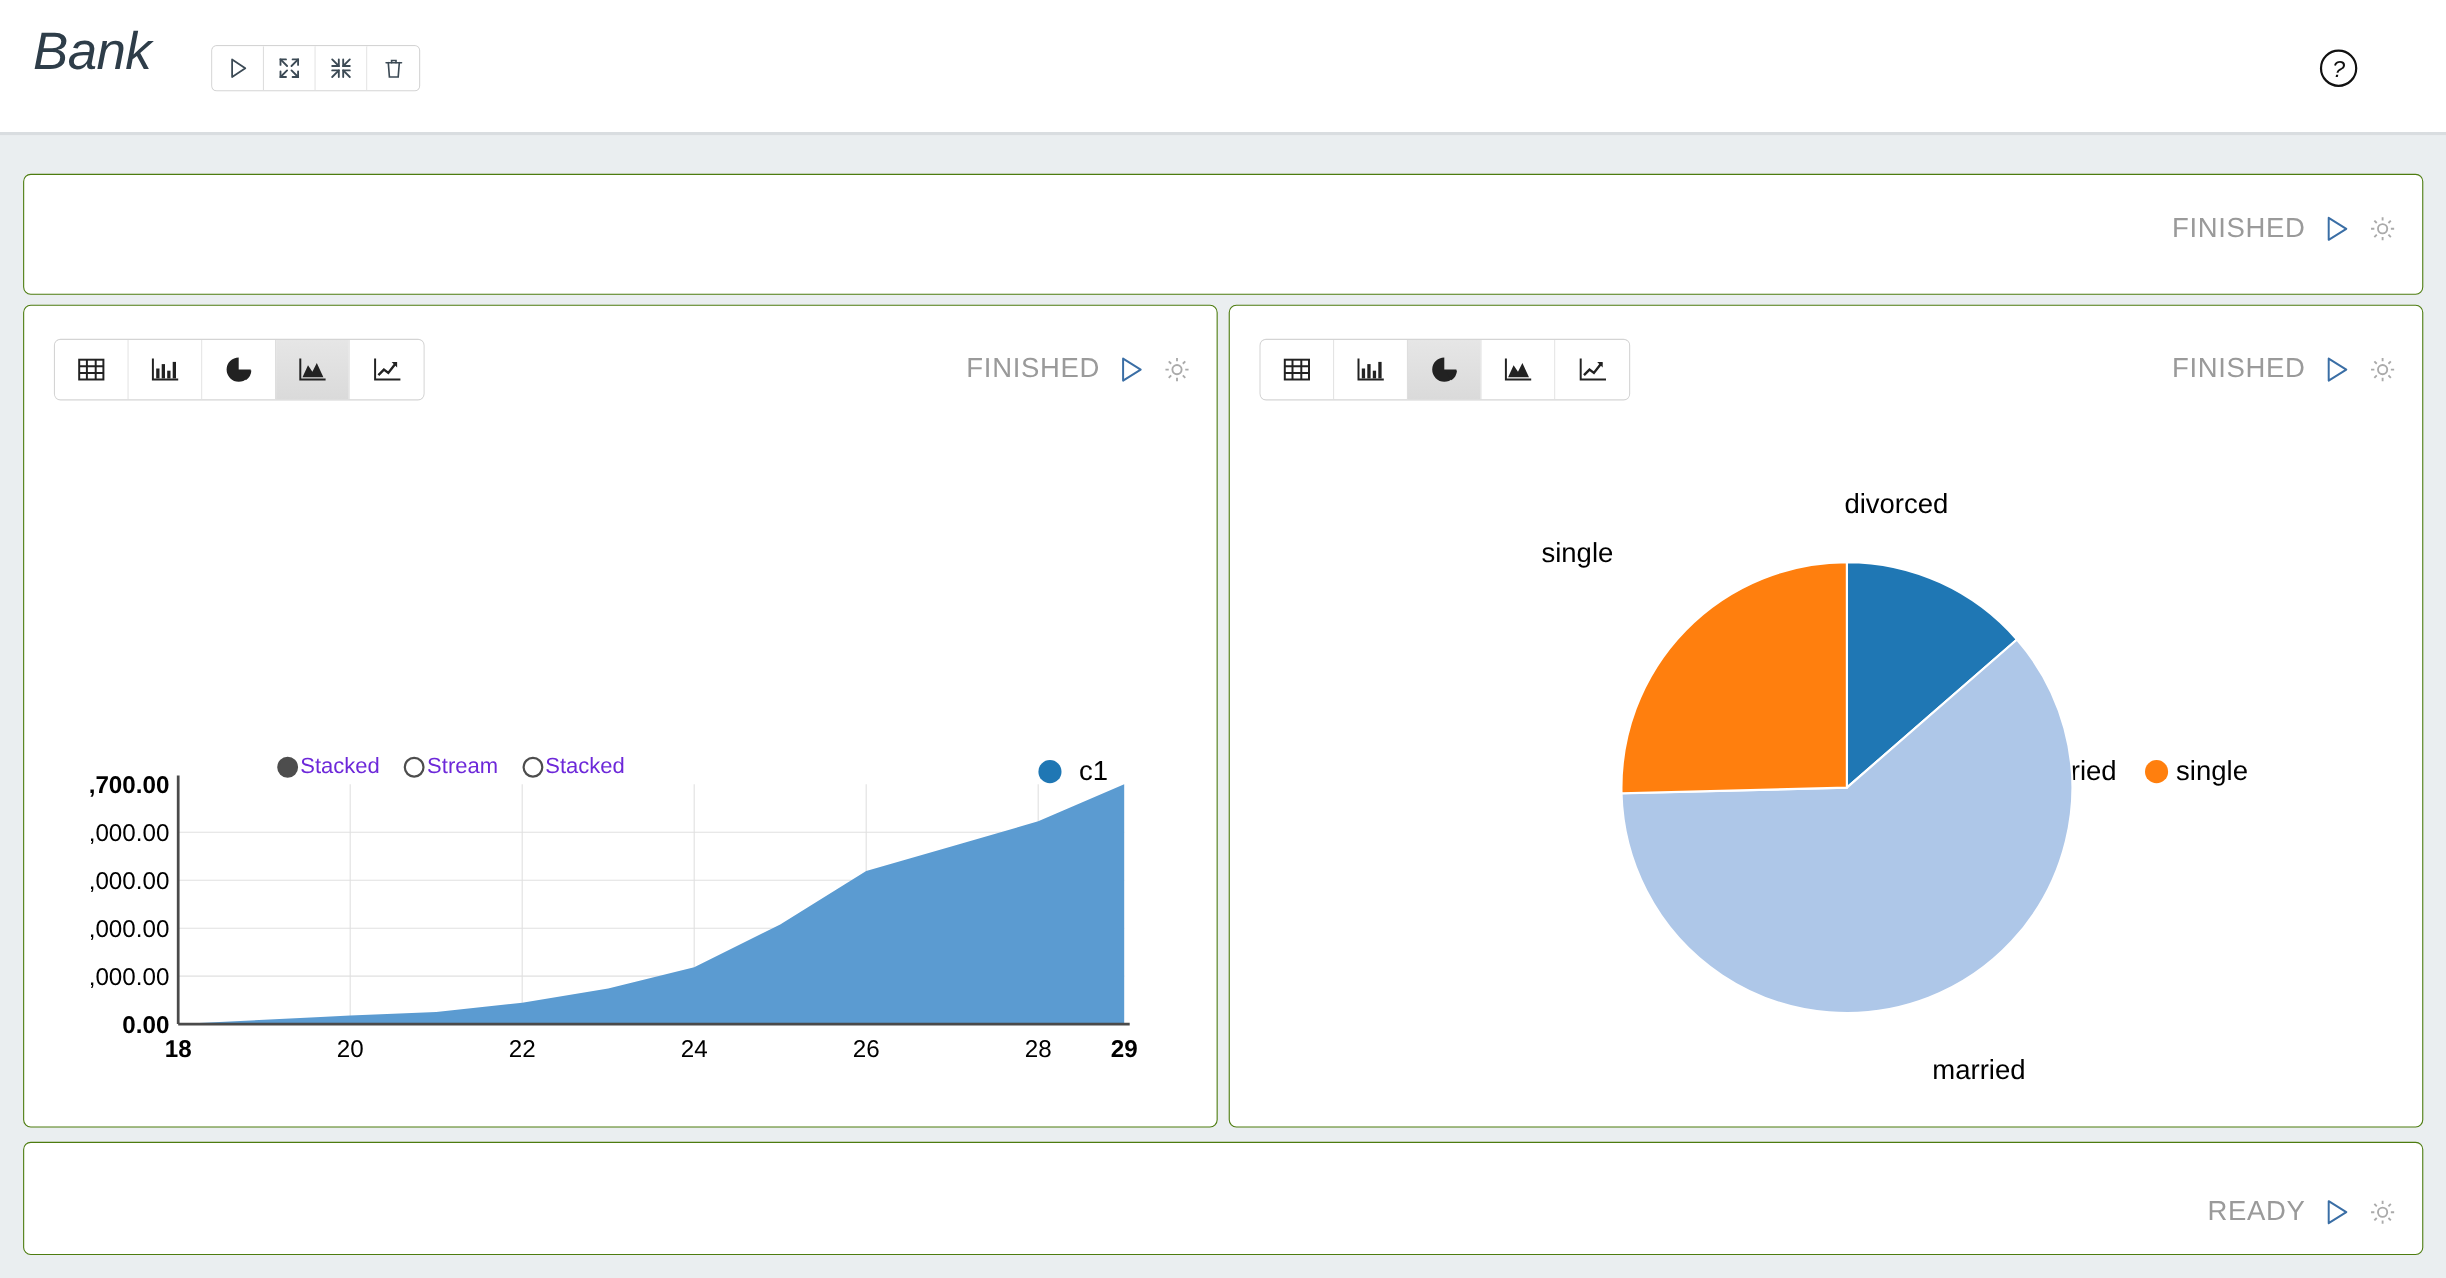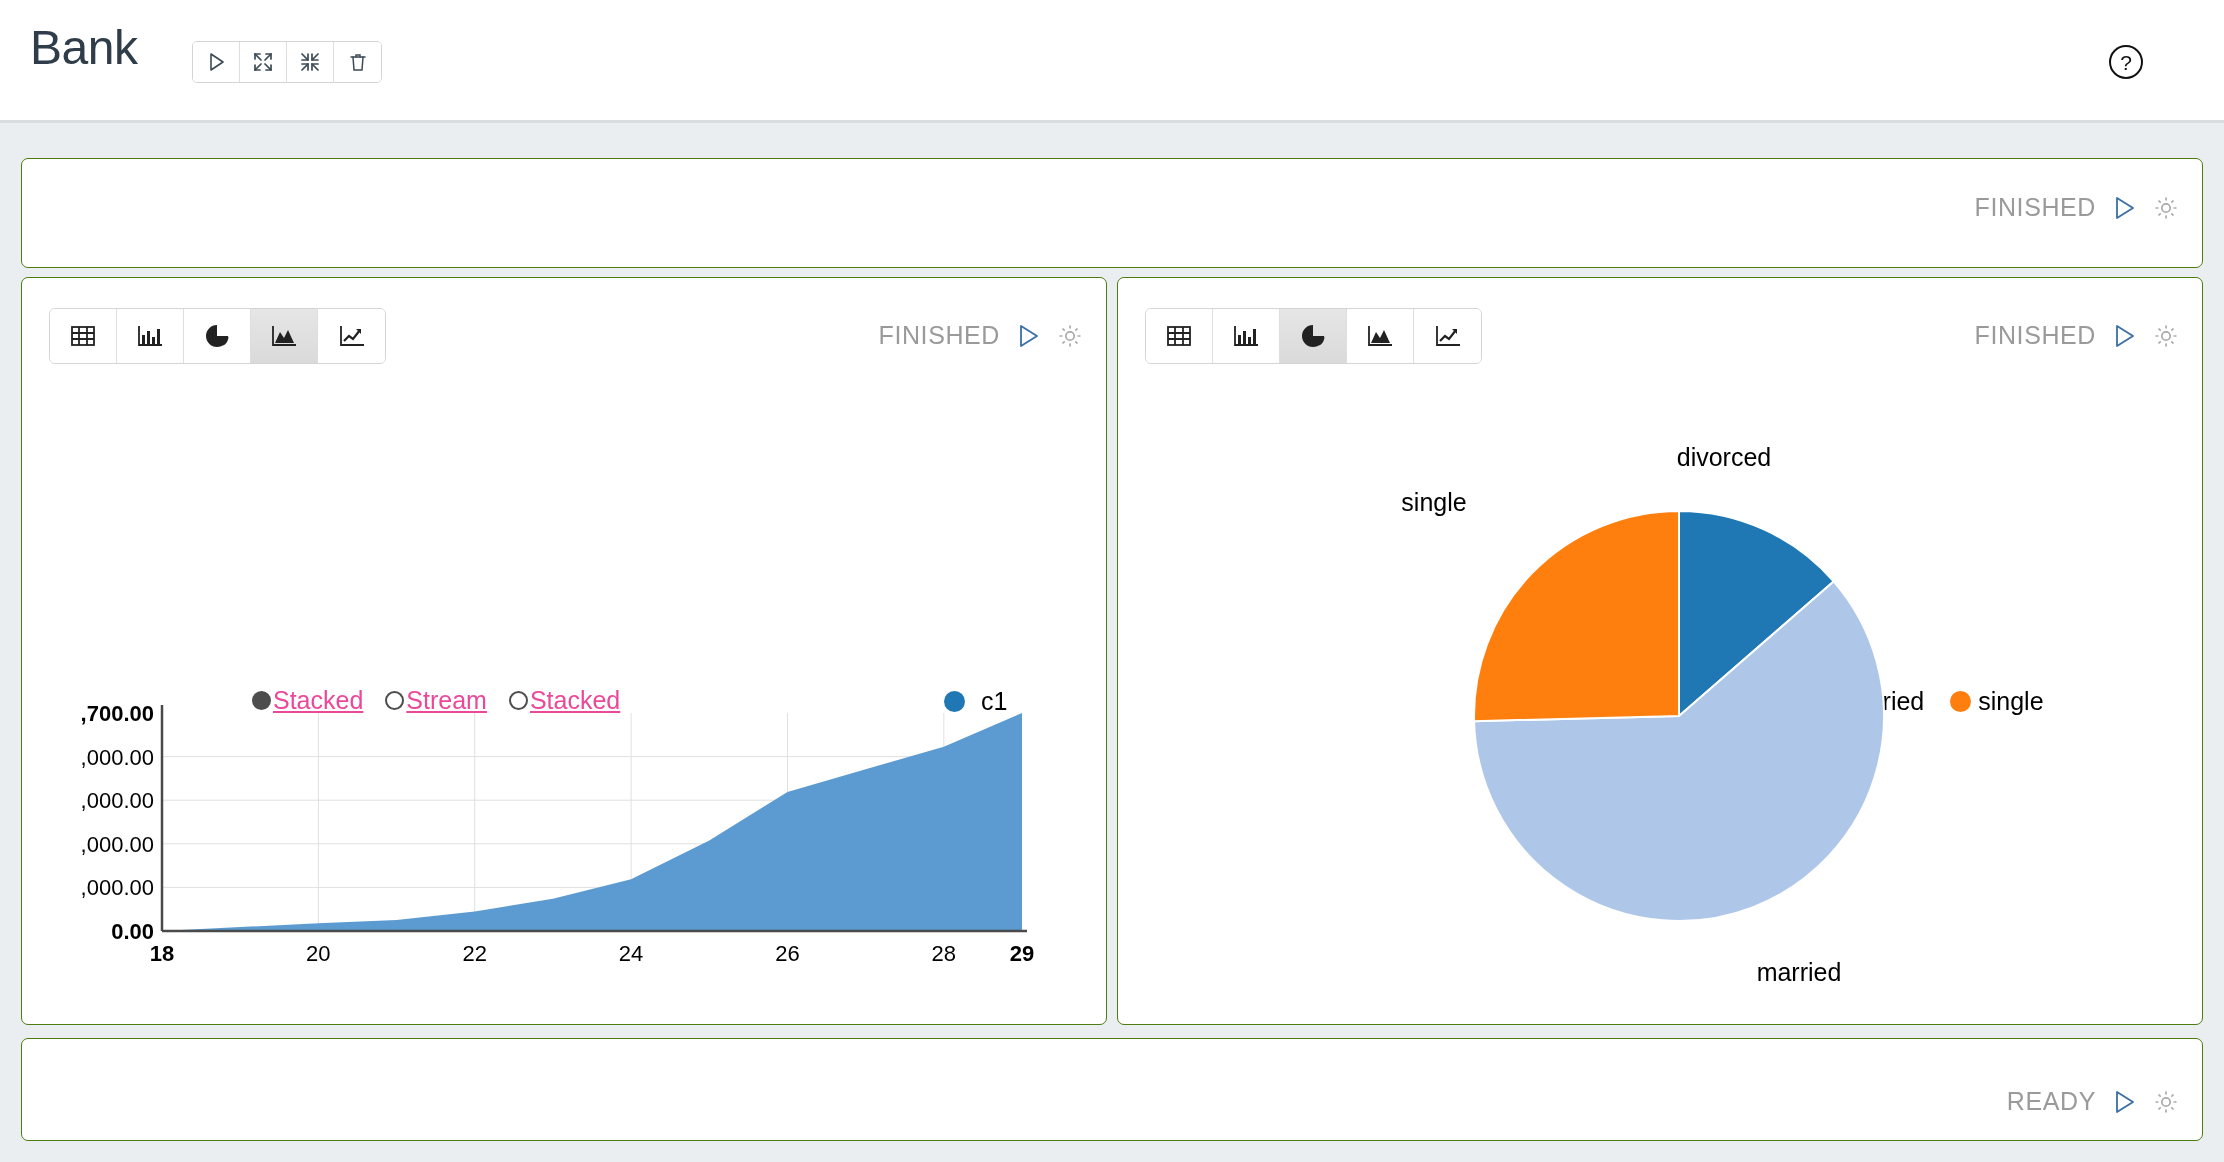--- a/index.html
+++ b/index.html
@@ -10,20 +10,21 @@
     font-family: "Liberation Sans", sans-serif;
     overflow: hidden;
   }
 
   
   .header {
     position: absolute; left: 0; top: 0;
     width: 2224px; height: 123px;
     background: #ffffff;
     border-bottom: 3px solid #d9dde0;
+    font-style: italic;
   }
   .header-title {
     position: absolute; left: 30px; top: 20px;
     font-size: 48px; font-weight: 400; color: #2e3d49;
     letter-spacing: -0.5px;
   }
   .toolbar-group {
     position: absolute; left: 192px; top: 41px;
     display: flex; height: 42px;
     border: 1px solid #d4d4d4; border-radius: 5px;
@@ -83,21 +84,21 @@
   .radio-row {
     position: absolute; left: 230px; top: 408px;
     display: flex; align-items: center; gap: 22px;
   }
   .radio-item { display: flex; align-items: center; gap: 2px; cursor: pointer; }
   .radio-dot {
     width: 19px; height: 19px; border-radius: 50%;
     border: 2.5px solid #4d4d4d; background: #fff;
   }
   .radio-dot.checked { background: #4d4d4d; }
-  .radio-label { font-size: 25px; color: #ec4899; text-decoration: underline; }
+  .radio-label { font-size: 20px; color: #6d28d9; }
 
   .legend-c1 {
     position: absolute; left: 922px; top: 409px;
     display: flex; align-items: center; gap: 16px;
   }
   .legend-swatch { width: 21px; height: 21px; border-radius: 50%; }
   .legend-text { font-size: 25px; color: #000; }
 
   
   .pie-legend {

